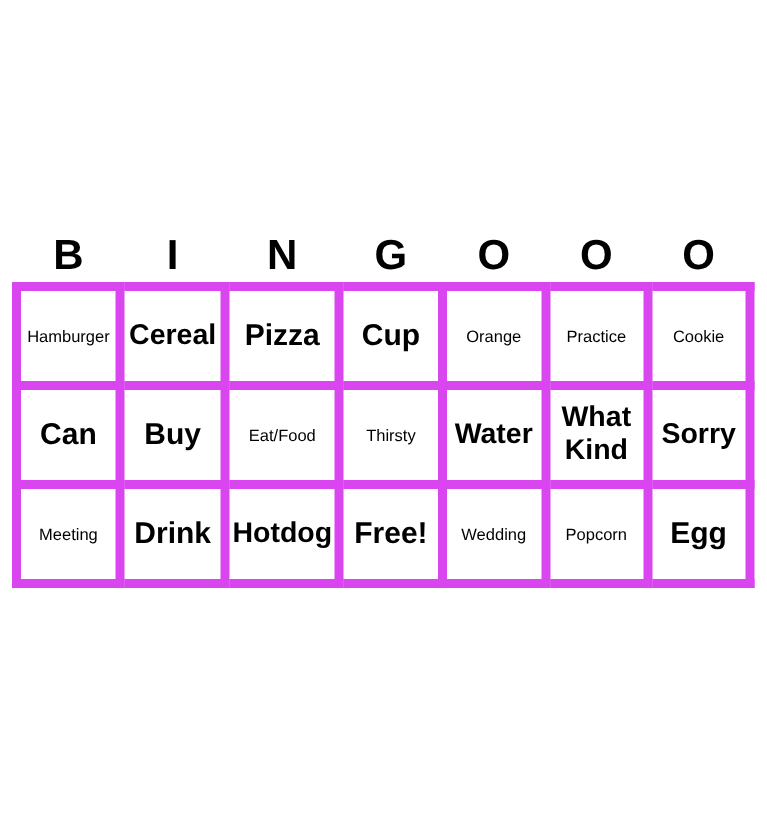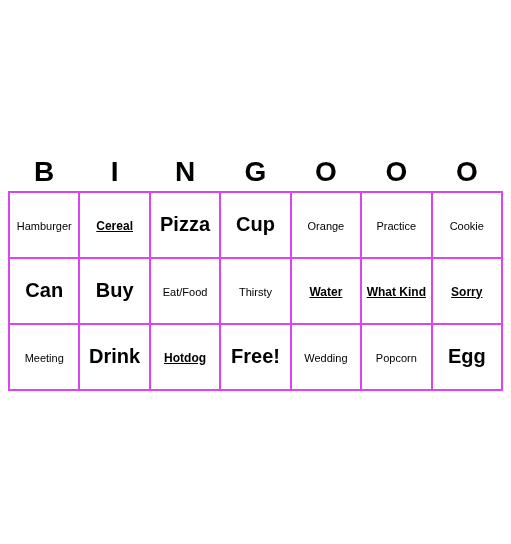--- a/index.html
+++ b/index.html
@@ -12,21 +12,21 @@
       flex-direction: column;
       align-items: center;
       justify-content: center;
       padding: 8px;
     }
     .bingo-card {
       width: 495px;
       border-collapse: collapse;
     }
     .bingo-card th, .bingo-card td {
-      border: 2px solid #d946ef;
+      border: 6px solid #d946ef;
       text-align: center;
       vertical-align: middle;
       padding: 2px;
     }
     .bingo-card th {
       font-size: 28px;
       font-weight: bold;
       height: 38px;
       width: 70px;
       border: none;
@@ -34,23 +34,22 @@
     .bingo-card td {
       height: 66px;
       width: 70px;
     }
     .cell-large {
       font-size: 20px;
       font-weight: bold;
       text-align: right;
     }
     .cell-medium {
-      font-size: 12px;
+      font-size: 19px;
       font-weight: bold;
-      text-decoration: underline;
     }
     .cell-small {
       font-size: 11px;
     }
     .cell-free {
       font-size: 20px;
       font-weight: bold;
     }
   </style>
 </head>

